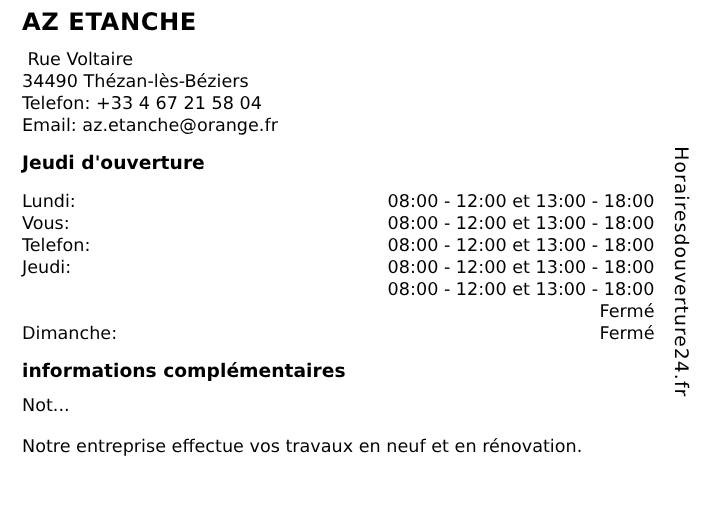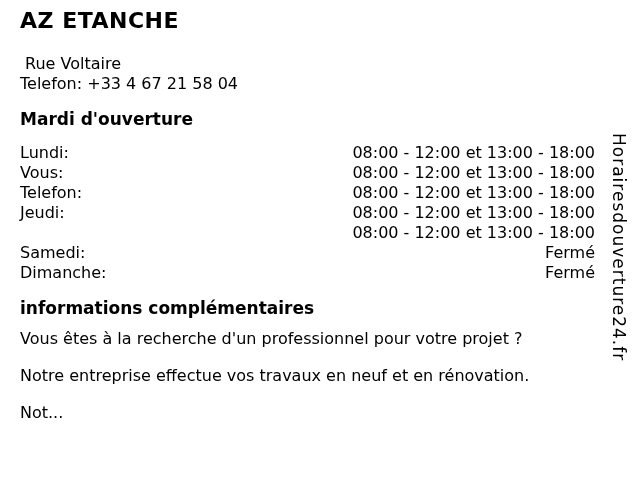--- a/index.html
+++ b/index.html
@@ -24,21 +24,21 @@
     width: 575px;
   }
   .business-name {
     font-size: 22px;
     line-height: 26px;
     font-weight: bold;
     margin: 8px 0 0 0;
     letter-spacing: 0.5px;
   }
   .contact-block {
-    margin-top: 20px;
+    margin-top: 10px;
     font-size: 16px;
     line-height: 20px;
   }
   .contact-line { white-space: nowrap; }
   .address-line-1 { padding-left: 5px; }
   .section-heading {
     font-size: 17px;
     line-height: 21px;
     font-weight: bold;
     margin: 15px 0 0 0;
@@ -73,24 +73,26 @@
 </head>
 <body>
 
 <div class="page">
   <div class="content">
 
     <h1 class="business-name">AZ ETANCHE</h1>
 
     <div class="contact-block">
       <div class="contact-line address-line-1">Rue Voltaire</div>
+      <div class="contact-line">34490 Thézan-lès-Béziers</div>
       <div class="contact-line">Telefon: +33 4 67 21 58 04</div>
+      <div class="contact-line">Email: az.etanche@orange.fr</div>
     </div>
 
-    <h2 class="section-heading">Mardi d'ouverture</h2>
+    <h2 class="section-heading">Jeudi d'ouverture</h2>
 
     <div class="hours-table">
       <div class="hours-row">
         <span class="hours-day">Lundi:</span>
         <span class="hours-time">08:00 - 12:00 et 13:00 - 18:00</span>
       </div>
       <div class="hours-row">
         <span class="hours-day">Vous:</span>
         <span class="hours-time">08:00 - 12:00 et 13:00 - 18:00</span>
       </div>
@@ -99,31 +101,29 @@
         <span class="hours-time">08:00 - 12:00 et 13:00 - 18:00</span>
       </div>
       <div class="hours-row">
         <span class="hours-day">Jeudi:</span>
         <span class="hours-time">08:00 - 12:00 et 13:00 - 18:00</span>
       </div>
       <div class="hours-row">
         <span class="hours-time">08:00 - 12:00 et 13:00 - 18:00</span>
       </div>
       <div class="hours-row">
-        <span class="hours-day">Samedi:</span>
         <span class="hours-time">Fermé</span>
       </div>
       <div class="hours-row">
         <span class="hours-day">Dimanche:</span>
         <span class="hours-time">Fermé</span>
       </div>
     </div>
 
     <h2 class="section-heading">informations complémentaires</h2>
 
-    <p class="info-paragraph">Vous êtes à la recherche d'un professionnel pour votre projet ?</p>
+    <p class="info-paragraph">Not...</p>
     <p class="info-paragraph">Notre entreprise effectue vos travaux en neuf et en rénovation.</p>
-    <p class="info-paragraph">Not...</p>
 
   </div>
 
   <div class="watermark">Horairesdouverture24.fr</div>
 </div>
 
 </body></html>

